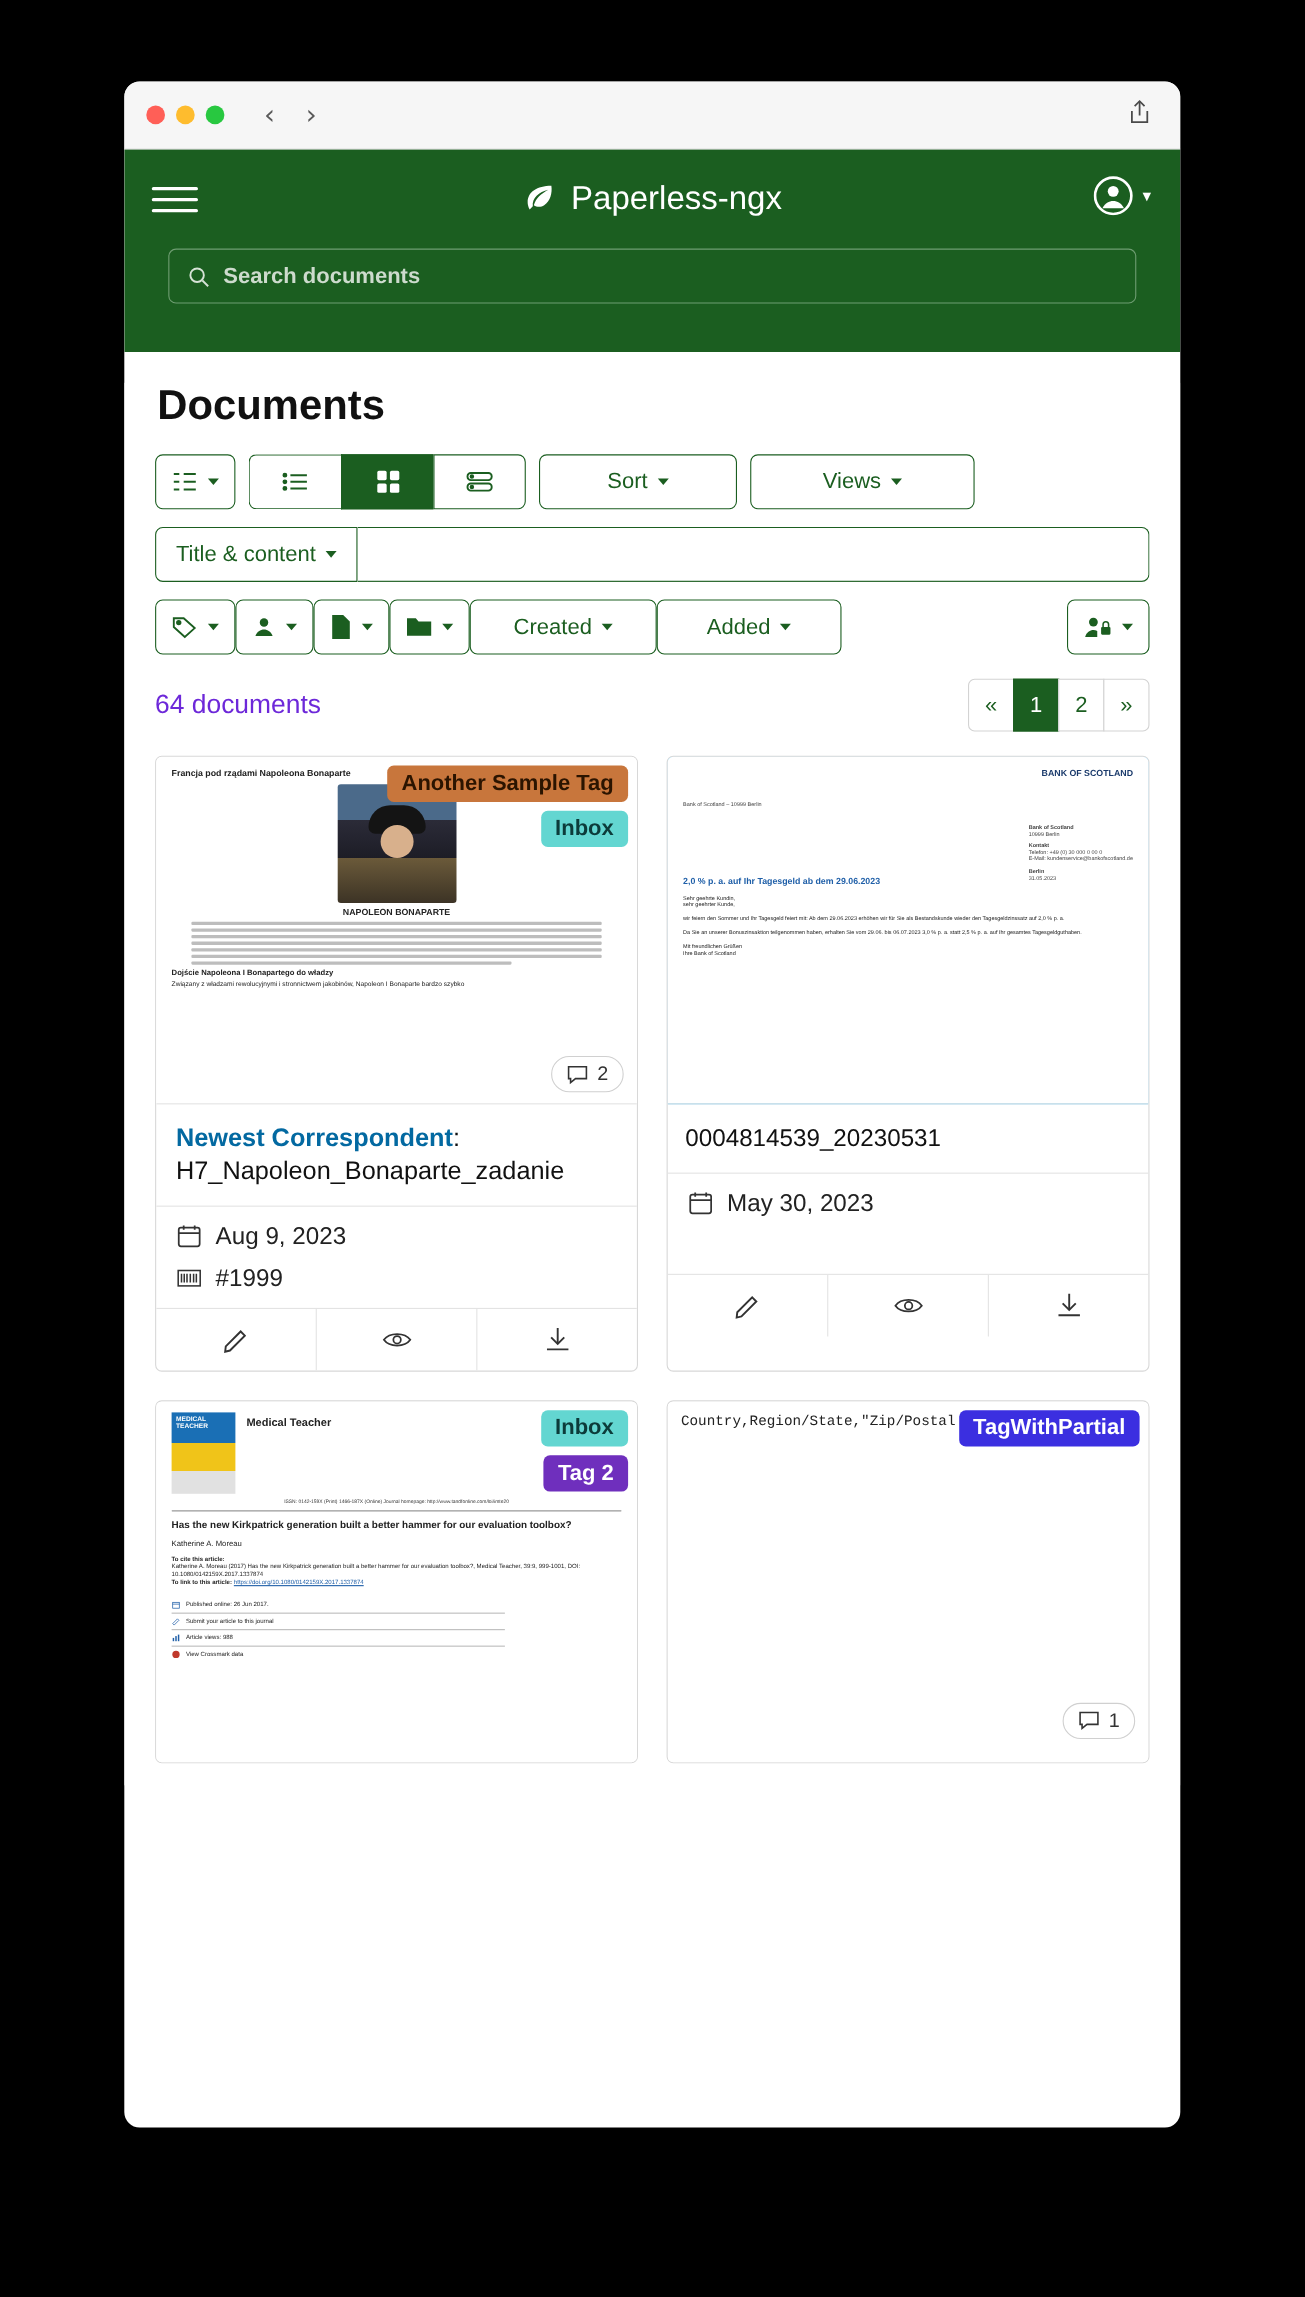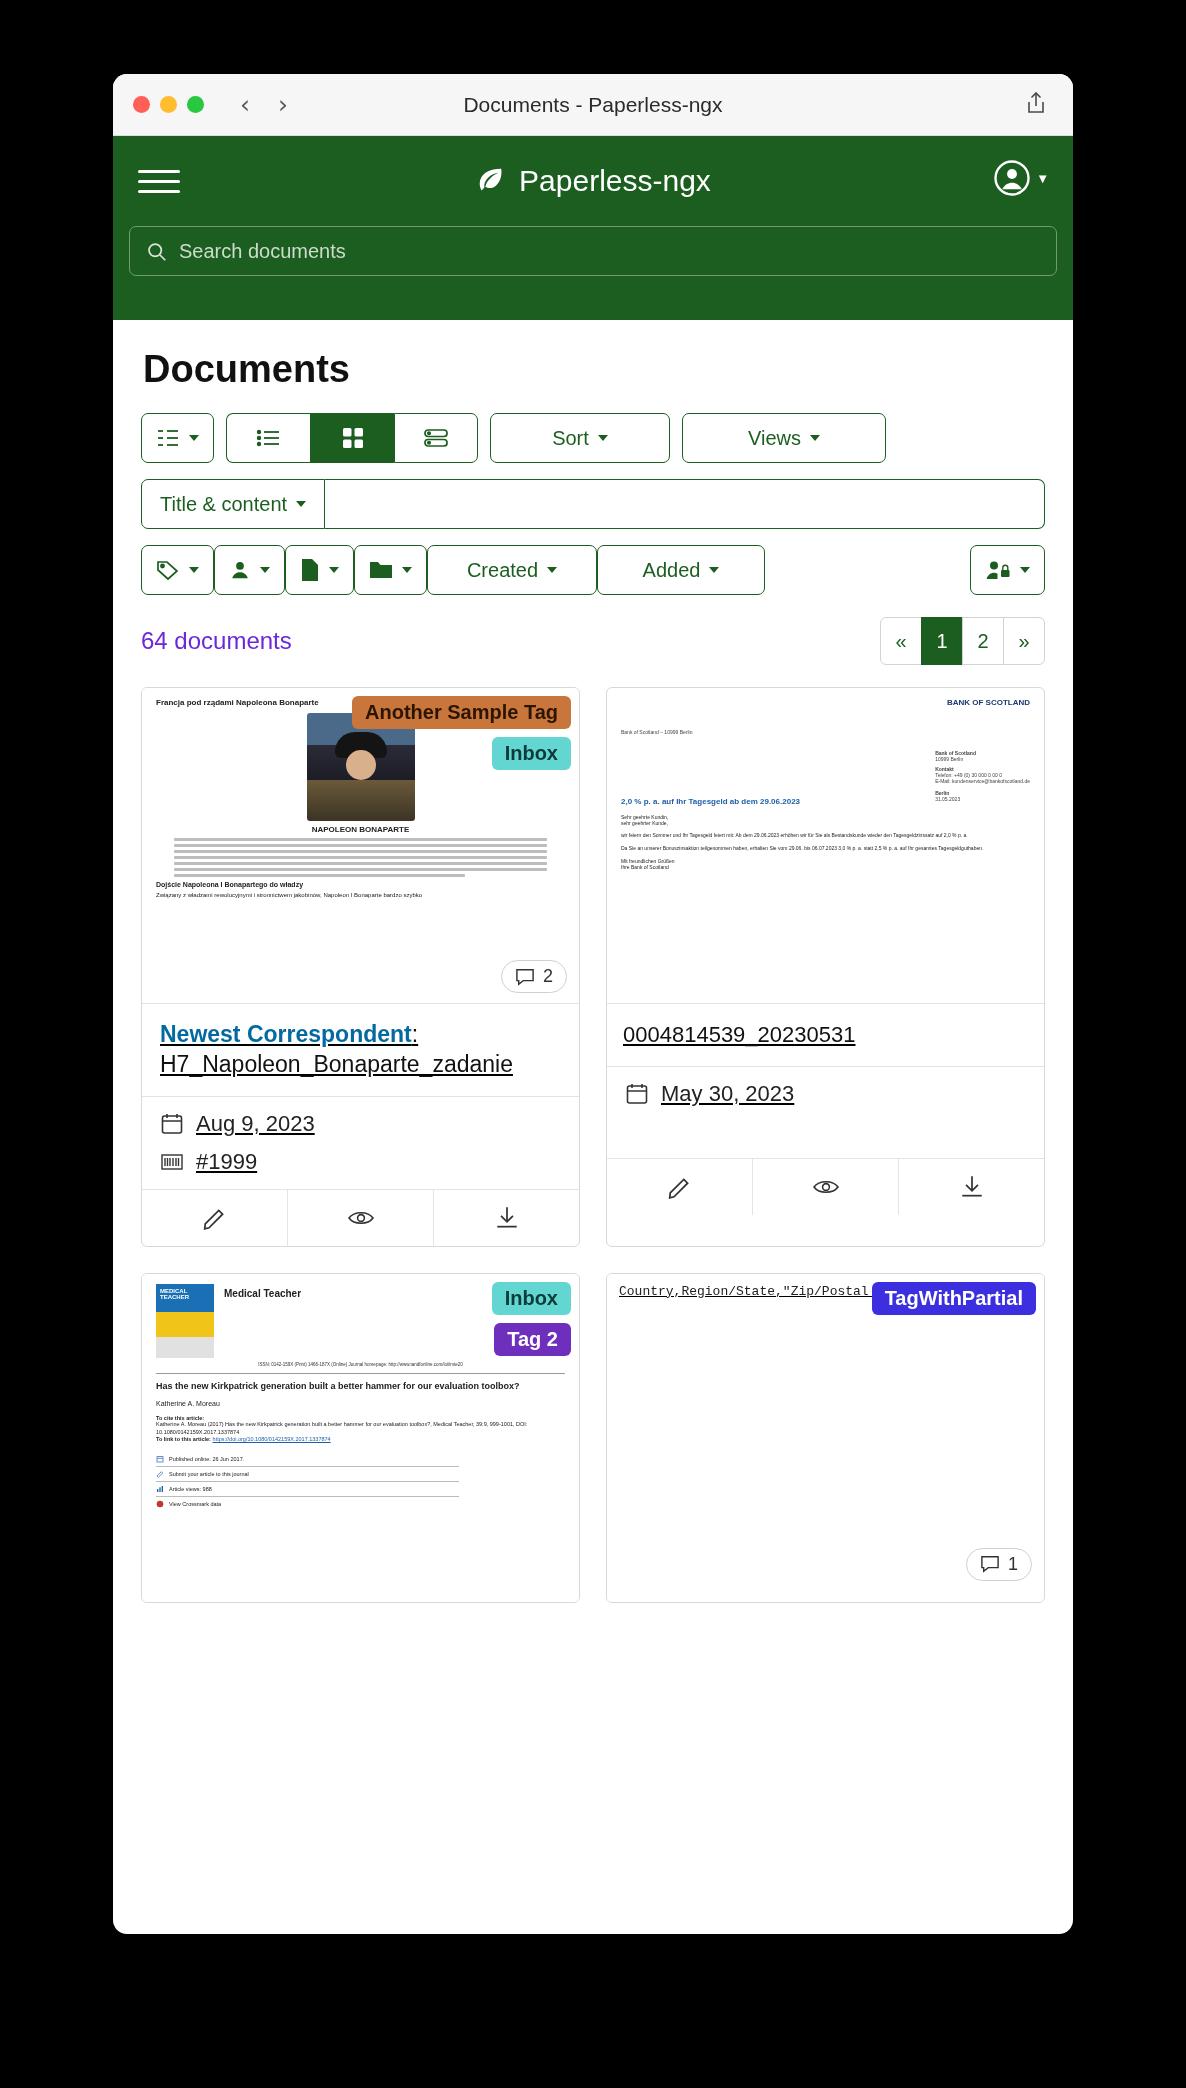--- a/index.html
+++ b/index.html
@@ -67,21 +67,21 @@
   .brand {
     position: absolute; left: 0; right: 0; display: flex; align-items: center; justify-content: center; gap: 14px;
     pointer-events: none;
   }
   .brand-text { color: #fff; font-size: 30px; }
   .leaf { width: 30px; height: 30px; }
   .user-menu {
     position: absolute; right: 24px; top: 24px; display: flex; align-items: center; gap: 6px; cursor: pointer;
   }
   .user-caret { color: #fff; font-size: 13px; }
-  .searchwrap { padding: 0 16px; }
+  .searchwrap { padding: 0 40px; font-weight: bold; }
   .searchbox {
     height: 50px; border: 1px solid #6f9d72; border-radius: 7px;
     display: flex; align-items: center; gap: 12px; padding: 0 16px;
     color: #d6e3d6; font-size: 20px;
   }
   .searchbox .ph { color: #cddbcd; }
   
   .content { padding: 0 28px; background: #fff; }
   .page-title { font-size: 38px; font-weight: 700; color: #111; margin: 28px 0 22px 2px; }
   .toolbar { display: flex; gap: 12px; align-items: center; margin-bottom: 16px; flex-wrap: nowrap; }
@@ -109,21 +109,21 @@
   .pager { margin-left: auto; display: flex; }
   .pg {
     border: 1px solid #d3d3d3; height: 48px; min-width: 42px; padding: 0 14px;
     display: flex; align-items: center; justify-content: center;
     color: #1b5e20; font-size: 20px; background: #fff; cursor: pointer; margin-left: -1px;
   }
   .pg:first-child { border-radius: 6px 0 0 6px; margin-left: 0; }
   .pg:last-child { border-radius: 0 6px 6px 0; }
   .pg.active { background: #1b5e20; border-color: #1b5e20; color: #fff; }
   
-  .grid { display: grid; grid-template-columns: 1fr 1fr; gap: 26px; padding-bottom: 20px; text-decoration: underline; }
+  .grid { display: grid; grid-template-columns: 1fr 1fr; gap: 26px; padding-bottom: 20px; }
   .card { border: 1px solid #d8d8d8; border-radius: 6px; background: #fff; overflow: hidden; position: relative; }
   .thumb { position: relative; height: 316px; background: #fff; overflow: hidden; border-bottom: 1px solid #e3e3e3; }
   .tags { position: absolute; right: 8px; top: 8px; display: flex; flex-direction: column; align-items: flex-end; gap: 8px; z-index: 3; }
   .tag { font-size: 20px; font-weight: 700; border-radius: 6px; padding: 5px 13px; color: #fff; white-space: nowrap; }
   .comment-badge {
     position: absolute; right: 12px; bottom: 10px; z-index: 3;
     background: #fff; border: 1px solid #d0d0d0; border-radius: 20px;
     padding: 5px 13px; display: flex; align-items: center; gap: 8px; font-size: 18px; color: #333;
   }
   .card-title { padding: 16px 18px; font-size: 23px; line-height: 1.3; color: #111; word-break: break-word; }
@@ -172,21 +172,20 @@
     <div class="titlebar">
       <div class="traffic">
         <div class="dot red"></div>
         <div class="dot yellow"></div>
         <div class="dot green"></div>
       </div>
       <div class="navarrows">
         <span class="navarrow">‹</span>
         <span class="navarrow">›</span>
       </div>
-      <div class="win-title">Documents - Paperless-ngx</div>
       <div class="share-icon">
         <svg width="22" height="24" viewBox="0 0 22 24" fill="none" stroke="#4a4a4a" stroke-width="1.6">
           <path d="M11 2 L11 15"></path>
             <path d="M6.5 6.5 L11 2 L15.5 6.5"></path>
           <path d="M4 11 L4 21 L18 21 L18 11"></path>
         </svg>
       </div>
     </div>
 
     <div class="appheader">

